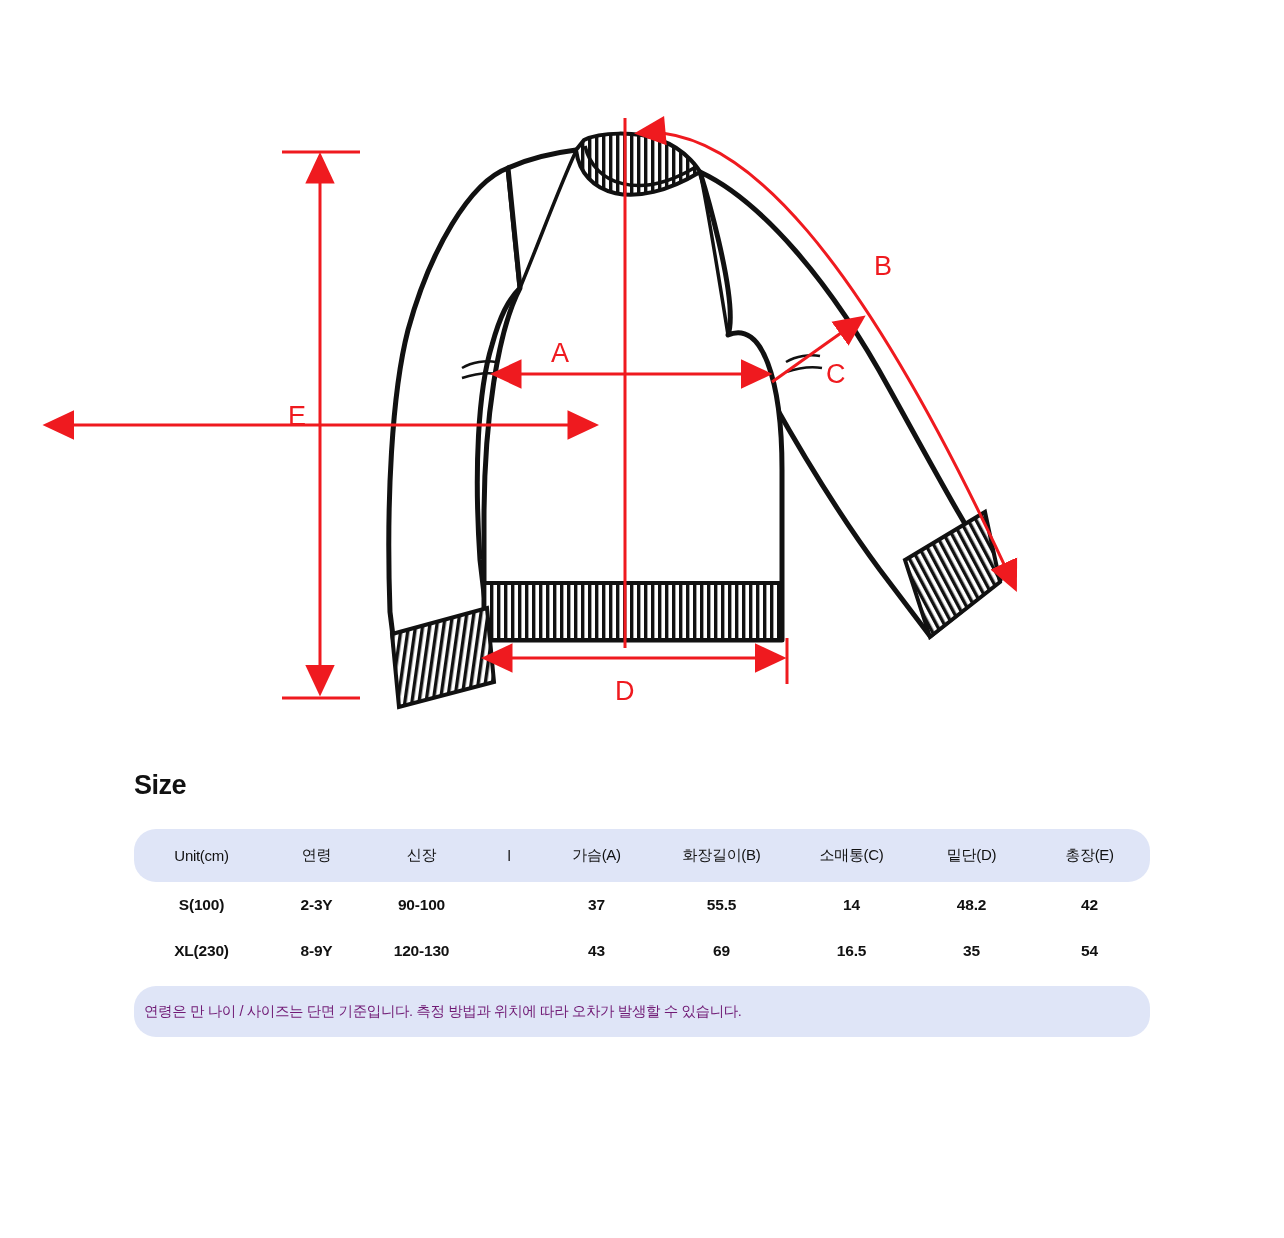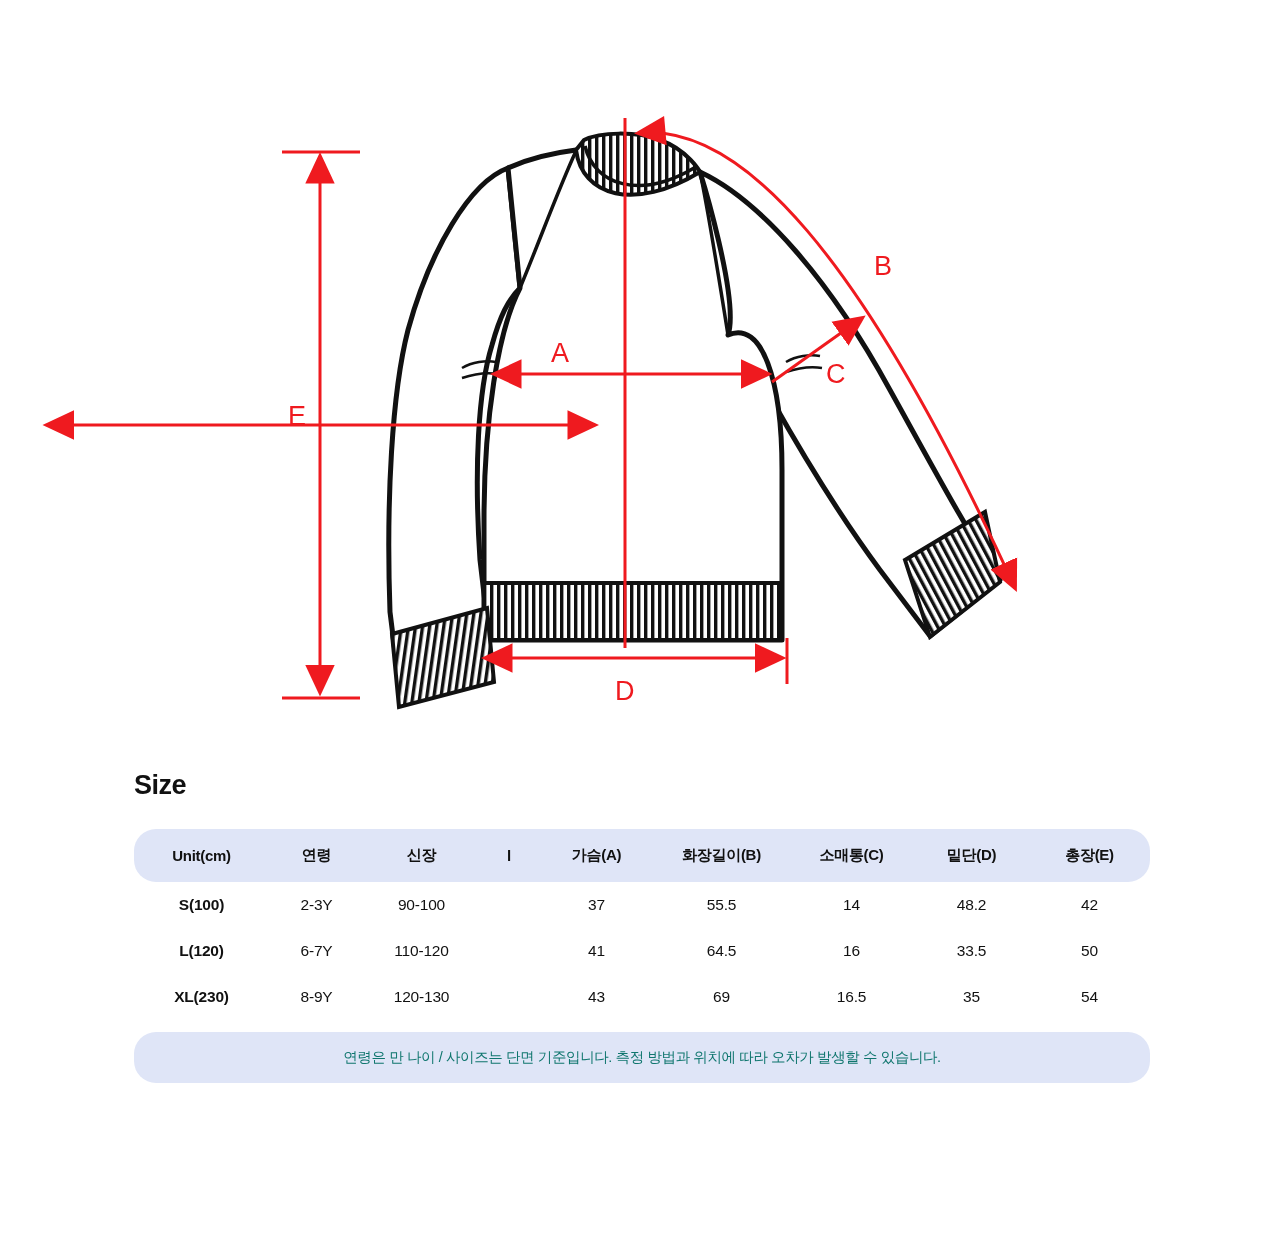--- a/index.html
+++ b/index.html
@@ -41,53 +41,54 @@
 
   table.size-table {
     width: 1016px;
     border-collapse: separate;
     border-spacing: 0;
     table-layout: fixed;
   }
   table.size-table thead th {
     background: #dfe5f7;
     font-size: 15px;
-    font-weight: 700;
+    font-weight: 400;
     color: #111111;
     padding: 17px 0;
     text-align: center;
     letter-spacing: -0.3px;
   }
   table.size-table thead th:first-child {
     border-top-left-radius: 22px;
     border-bottom-left-radius: 22px;
   }
   table.size-table thead th:last-child {
     border-top-right-radius: 22px;
     border-bottom-right-radius: 22px;
   }
   table.size-table tbody td {
     font-size: 15.5px;
     padding: 14px 0;
     text-align: center;
     color: #111111;
     letter-spacing: -0.2px;
+    font-weight: bold;
   }
   table.size-table tbody td.rowhead {
     font-weight: 700;
   }
 
   .table-note {
     width: 1016px;
     box-sizing: border-box;
     background: #dfe5f7;
     border-radius: 22px;
-    text-align: center;
+    text-align: left;
     font-size: 14.5px;
-    color: #0f766e;
+    color: #701a75;
     padding: 16px 10px;
     letter-spacing: -0.4px;
     margin-top: 12px;
   }
   .lbl {
     font-family: "Liberation Sans", sans-serif;
     font-size: 27px;
     fill: #ef1a1f;
   }
 </style>
@@ -224,31 +225,20 @@
         <td>2-3Y</td>
         <td>90-100</td>
         <td></td>
         <td>37</td>
         <td>55.5</td>
         <td>14</td>
         <td>48.2</td>
         <td>42</td>
       </tr>
       <tr>
-        <td class="rowhead">L(120)</td>
-        <td>6-7Y</td>
-        <td>110-120</td>
-        <td></td>
-        <td>41</td>
-        <td>64.5</td>
-        <td>16</td>
-        <td>33.5</td>
-        <td>50</td>
-      </tr>
-      <tr>
         <td class="rowhead">XL(230)</td>
         <td>8-9Y</td>
         <td>120-130</td>
         <td></td>
         <td>43</td>
         <td>69</td>
         <td>16.5</td>
         <td>35</td>
         <td>54</td>
       </tr>

